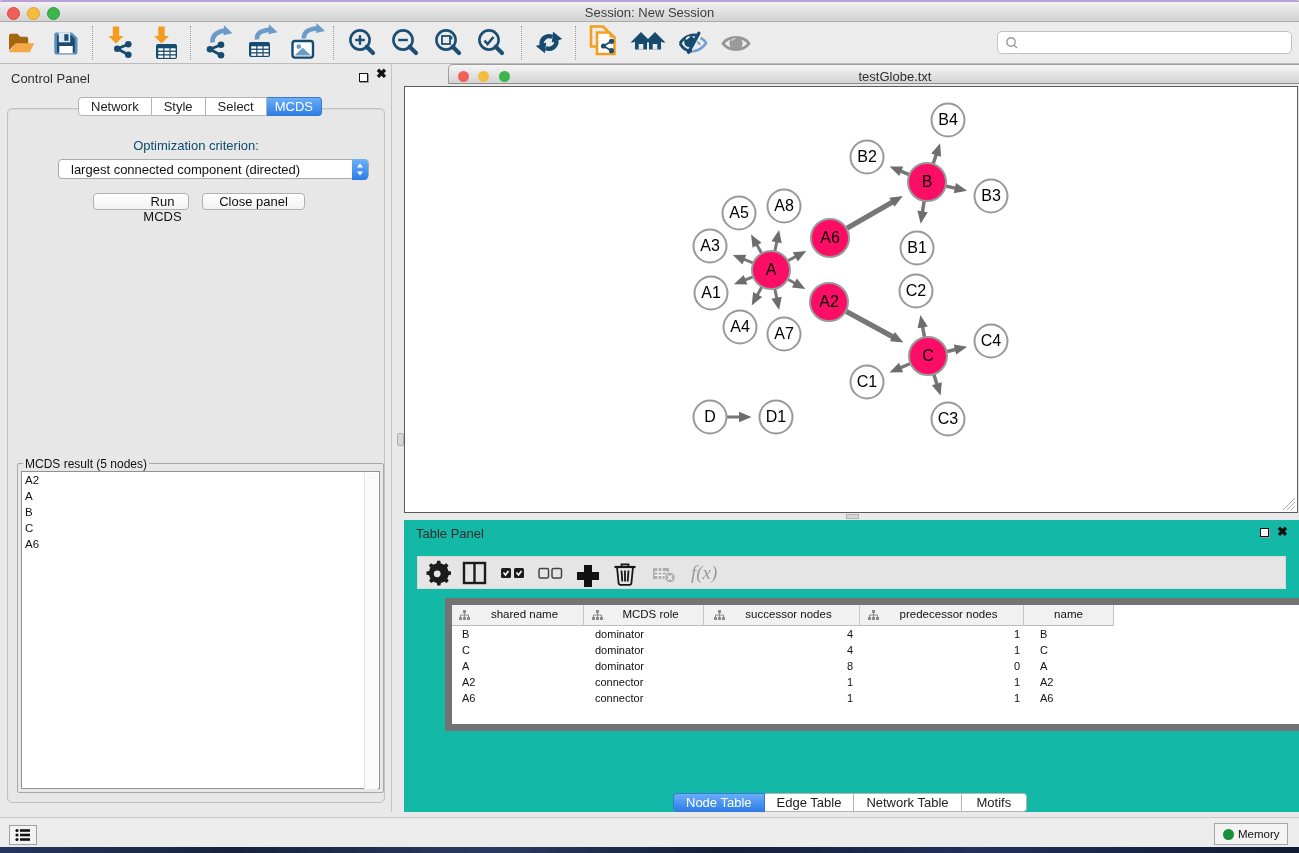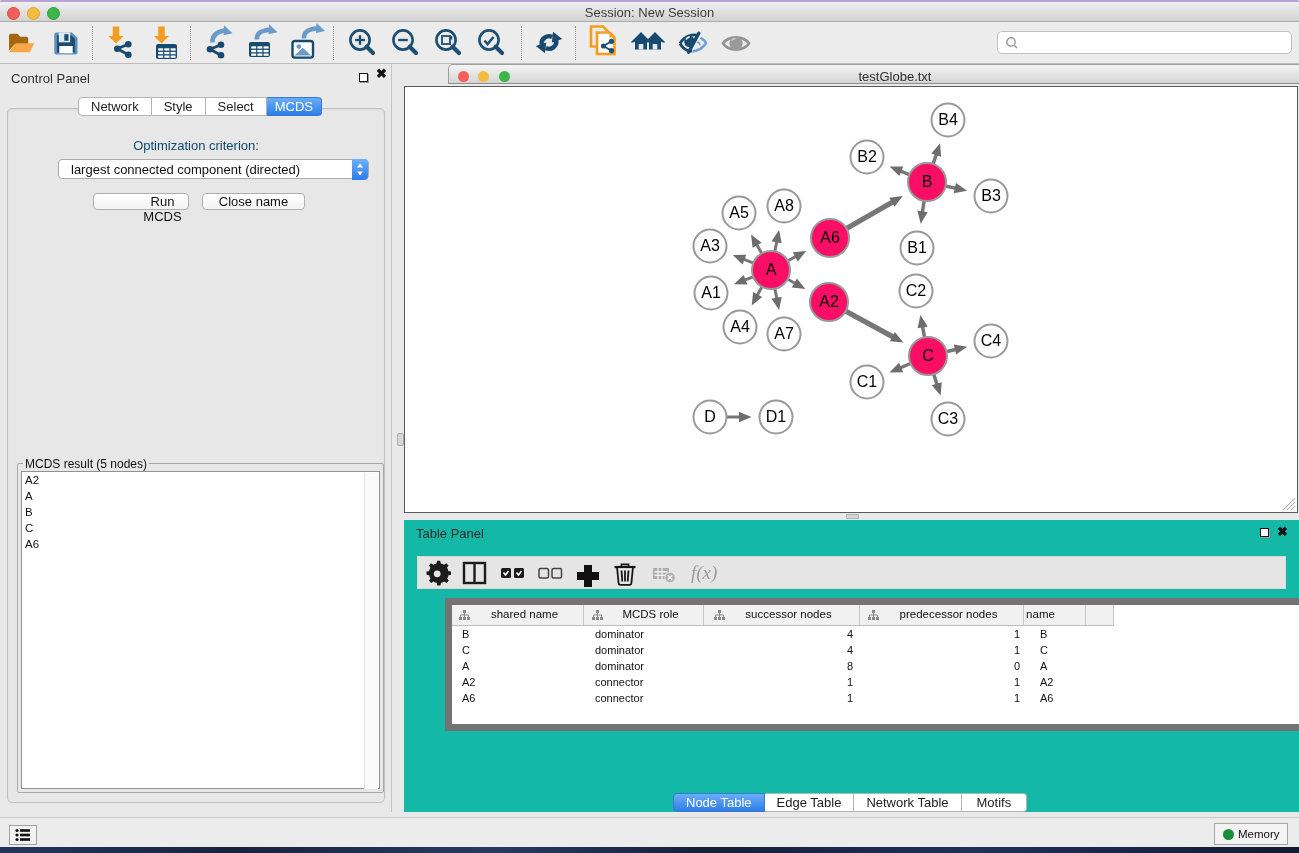--- a/index.html
+++ b/index.html
@@ -244,21 +244,21 @@
     <div id="dropdown">
       <span>largest connected component (directed)</span>
       <div id="dd-spin">
         <svg width="16" height="21" viewBox="0 0 16 21">
             <path d="M8 4.5 L11 8.5 L5 8.5 Z" fill="#fff"></path>
             <path d="M8 16.5 L11 12.5 L5 12.5 Z" fill="#fff"></path>
           </svg>
       </div>
     </div>
     <div class="macbtn" style="left:85px; top:84px; width:96px;padding-left:43px;">Run MCDS</div>
-    <div class="macbtn" style="left:194px; top:84px; width:103px;">Close name</div>
+    <div class="macbtn" style="left:194px; top:84px; width:103px;">Close panel</div>
     <div id="groupbox">
       <div id="grouplabel">MCDS result (5 nodes)</div>
       <div id="listbox">
         <div class="li">A2</div>
         <div class="li">A</div>
         <div class="li">B</div>
         <div class="li">C</div>
         <div class="li">A6</div>
         <div id="scrolltrack"></div>
       </div>
@@ -451,21 +451,21 @@
         <div class="th" style="left:408px;width:164px;">
             <svg width="13" height="12" viewBox="0 0 13 12" style="position:absolute;top:5px;left:7px">
               <rect x="5" y="0" width="3" height="3" fill="#8a8a8a"></rect>
               <rect x="1" y="7" width="3" height="3" fill="#8a8a8a"></rect>
               <rect x="5" y="7" width="3" height="3" fill="#8a8a8a"></rect>
               <rect x="9" y="7" width="3" height="3" fill="#8a8a8a"></rect>
               <path d="M6.5 3 v2 M2.5 7 v-2 h8 v2 M6.5 5 v2" stroke="#8a8a8a" stroke-width="1" fill="none"></path>
             </svg>
             <div class="lbl">predecessor nodes</div>
           </div>
-        <div class="th" style="left:544px;width:90px;">
+        <div class="th" style="left:572px;width:90px;">
             <div class="lbl" style="left:0">name</div>
           </div>
       </div>
       <div id="tbody">
         <div class="trow" style="top:22px;">
             <div style="left:10px">B</div>
             <div style="left:143px">dominator</div>
             <div style="left:255px;width:146px;text-align:right">4</div>
             <div style="left:420px;width:148px;text-align:right">1</div>
             <div style="left:588px">B</div>

